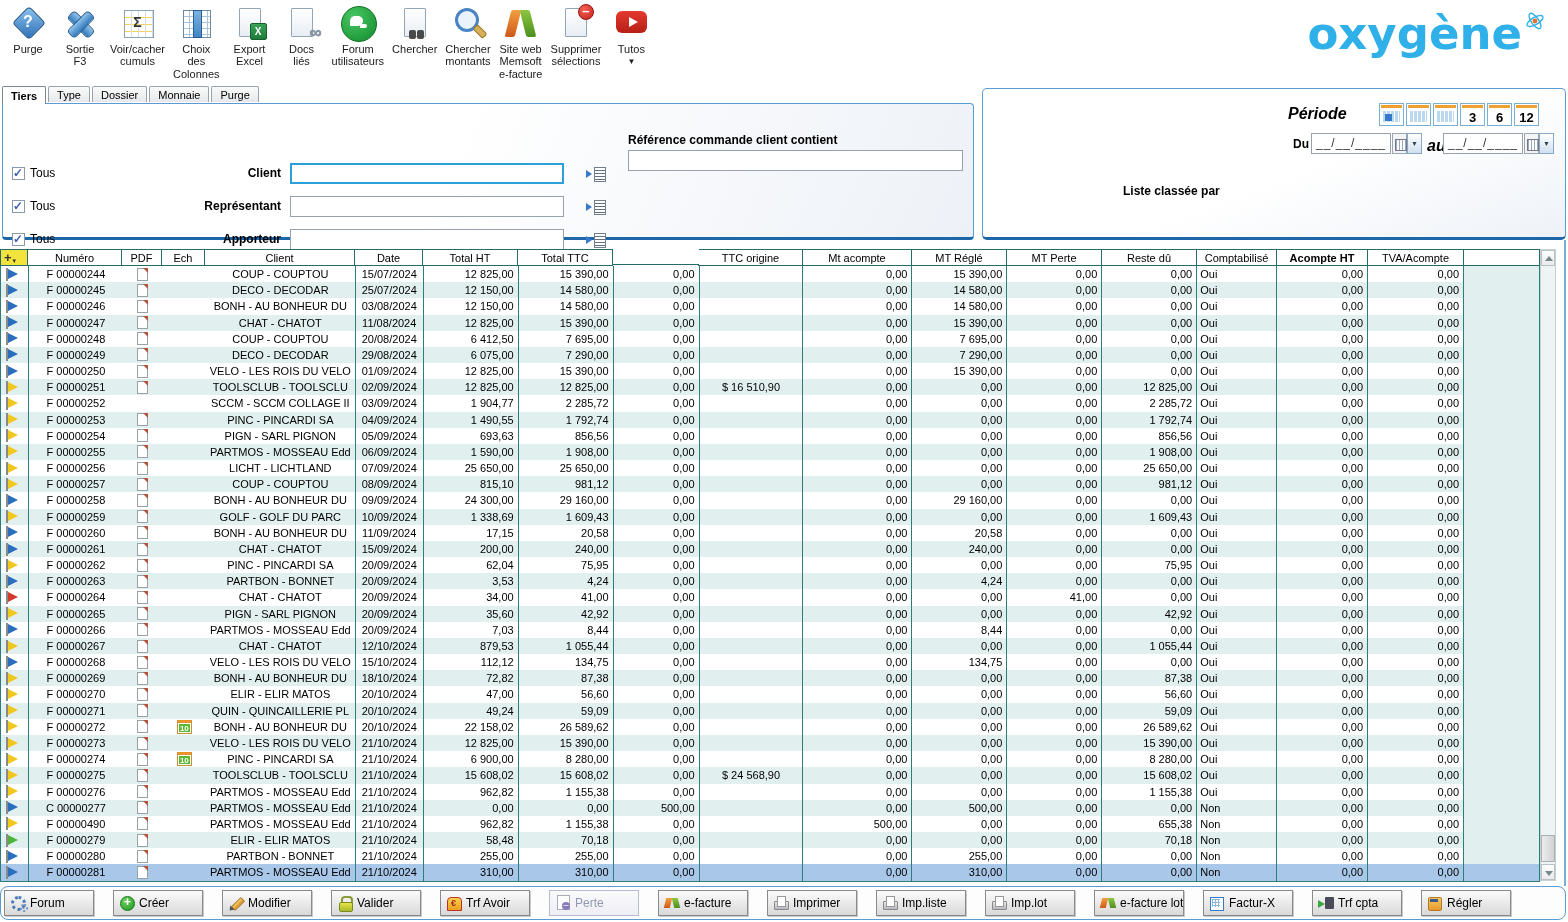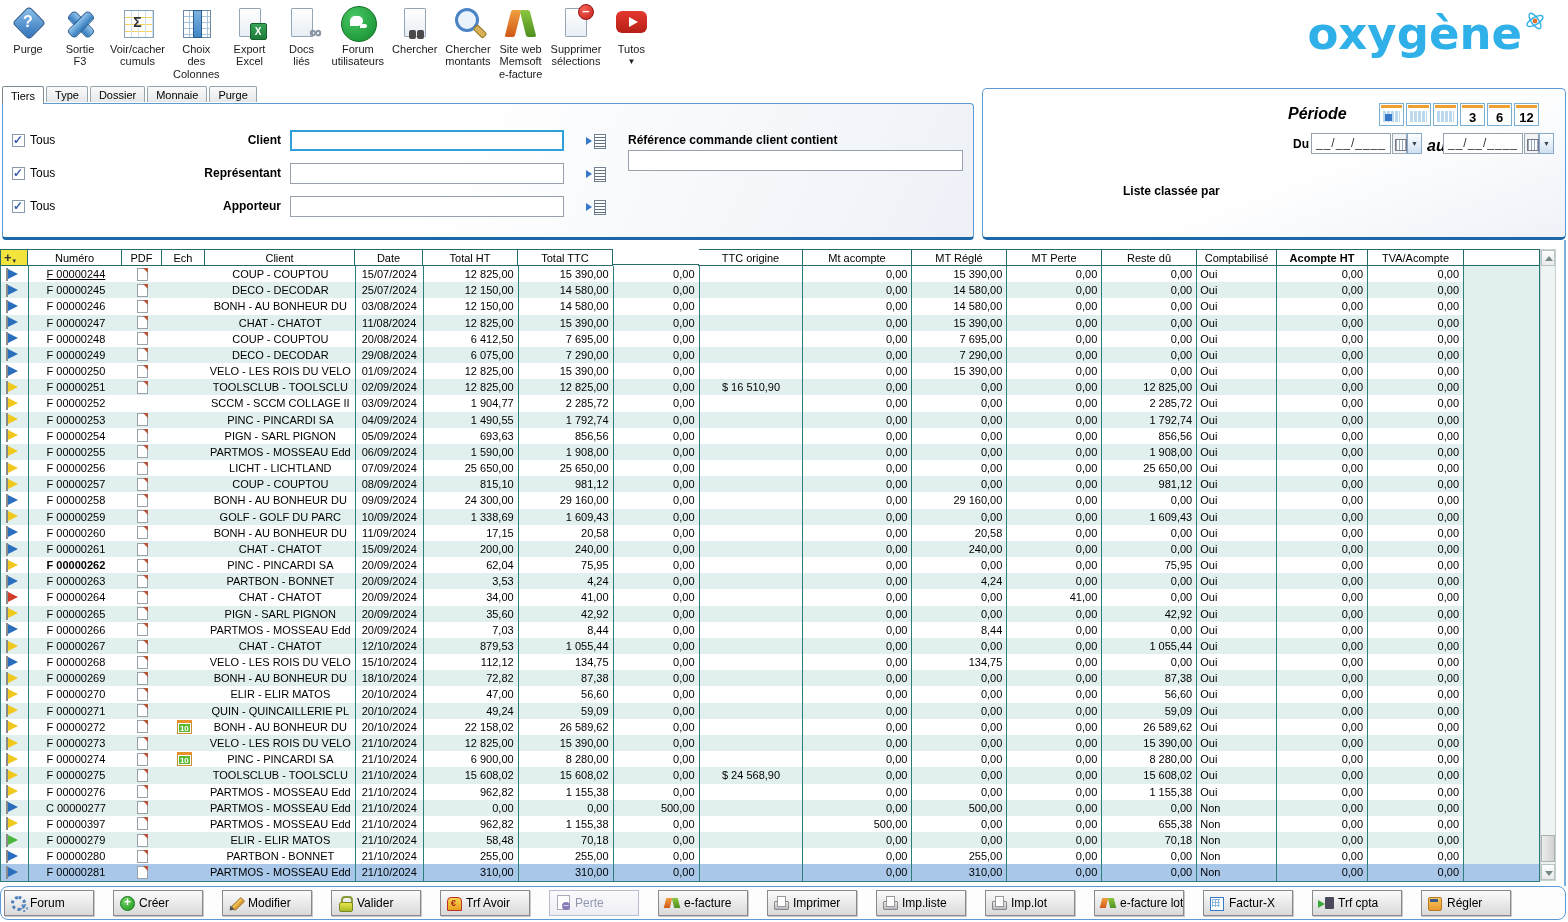--- a/index.html
+++ b/index.html
@@ -35,25 +35,25 @@
   .i-tutos::before { content:""; position:absolute; left:7px; top:8px; width:31px; height:22px; background:linear-gradient(#e4392f,#b61f17); border-radius:6px; }
   .i-tutos::after { content:""; position:absolute; left:20px; top:14px; border-left:9px solid #fff; border-top:5px solid transparent; border-bottom:5px solid transparent; }
 
   .logo { position:absolute; right:22px; top:8px; display:flex; align-items:flex-start; cursor:default; }
   .logo-text { font-family:"DejaVu Sans", sans-serif; font-weight:bold; font-size:45px; line-height:52px; color:#2fb0e8; letter-spacing:0px; }
   .logo-atom { margin-left:2px; margin-top:2px; }
 
   
   .tabbar { position:absolute; left:2px; top:86px; height:17px; display:flex; gap:2px; z-index:3; }
   .tab { height:16px; padding:0 8px; font-size:11px; display:flex; align-items:center; background:linear-gradient(#fafafa,#e6e8ea); border:1px solid #98a4ac; border-bottom:none; border-radius:2px 2px 0 0; cursor:pointer; }
-  .tab.active { background:#fff; height:18px; border-color:#7d8a92; z-index:4; }
+  .tab.active { background:#fff; height:18px; border-color:#7d8a92; z-index:4;font-weight:bold; }
 
   
   .filter-left { position:absolute; left:2px; top:103px; width:972px; height:137px; border:1px solid #5b9bd5; border-bottom:3px solid #1d66a8; border-radius:0 4px 4px 4px; background:linear-gradient(115deg,#ffffff 45%,#edf1f7); }
-  .frow { position:absolute; left:0; width:100%; height:22px; }
+  .frow { position:absolute; left:0; width:100%; height:22px;margin-top:33px; }
   .cb { position:absolute; left:9px; top:4px; width:13px; height:13px; background:#fff; border:1px solid #8a9aad; }
   .cb::before { content:"✓"; position:absolute; left:0px; top:-2px; font-size:12px; font-weight:bold; color:#3a5fb0; }
   .tous { position:absolute; left:27px; top:3px; font-size:12px; }
   .flabel { position:absolute; left:80px; top:3px; width:198px; text-align:right; font-size:12px; font-weight:bold; }
   .finput { position:absolute; left:287px; top:0; width:274px; height:21px; border:1px solid #98a2ae; background:#fff; font-size:12px; padding:0 3px; font-family:"Liberation Sans",sans-serif; }
   .finput.focused { border:2px solid #2da0da; }
   .fromlist { position:absolute; left:583px; top:3px; width:19px; height:16px; cursor:pointer; }
   .fromlist::before { content:""; position:absolute; left:0; top:4px; border-top:4px solid transparent; border-bottom:4px solid transparent; border-left:6px solid #3878c8; }
   .fromlist::after { content:""; position:absolute; left:8px; top:1px; width:10px; height:13px; border:1px solid #70808e; background:repeating-linear-gradient(to bottom,#fff 0 2px,#607080 2px 3px); }
   .ref-label { position:absolute; left:625px; top:29px; font-size:12px; font-weight:bold; }
@@ -303,21 +303,21 @@
       <div class="th" style="width: 80px;">Comptabilisé</div>
       <div class="th" style="width: 91px; font-weight: bold;">Acompte HT</div>
       <div class="th" style="width: 96px;">TVA/Acompte</div>
       <div class="th" style="width: 76px;"></div>
     </div>
   <div class="tbody" id="tbody">
       <div class="tr">
         <div class="td a-center bR flagcell" style="width: 28px;">
           <span class="flagic f-b"></span>
         </div>
-        <div class="td a-center" style="width: 94px; text-decoration: underline;">F 00000244</div>
+        <div class="td a-center" style="width: 94px;">F 00000244</div>
         <div class="td a-center ic" style="width: 40px;">
           <span class="pdfic"></span>
         </div>
         <div class="td a-center ic" style="width: 43px;"></div>
         <div class="td a-center bR" style="width: 150px;">COUP - COUPTOU</div>
         <div class="td a-center bR" style="width: 68px;">15/07/2024</div>
         <div class="td a-right bR" style="width: 95px;">12 825,00</div>
         <div class="td a-right bR" style="width: 95px;">15 390,00</div>
         <div class="td a-right bR" style="width: 86px;">0,00</div>
         <div class="td a-center bR" style="width: 104px;"></div>
@@ -733,21 +733,21 @@
         <div class="td a-right bR" style="width: 95px;">0,00</div>
         <div class="td a-left bR" style="width: 80px;">Oui</div>
         <div class="td a-right bR" style="width: 91px;">0,00</div>
         <div class="td a-right bR" style="width: 96px;">0,00</div>
         <div class="td a-left bR fillerbg" style="width: 76px;"></div>
       </div>
       <div class="tr">
         <div class="td a-center bR flagcell" style="width: 28px;">
           <span class="flagic f-y"></span>
         </div>
-        <div class="td a-center" style="width: 94px; font-weight: bold;">F 00000262</div>
+        <div class="td a-center" style="width: 94px;">F 00000262</div>
         <div class="td a-center ic" style="width: 40px;">
           <span class="pdfic"></span>
         </div>
         <div class="td a-center ic" style="width: 43px;"></div>
         <div class="td a-center bR" style="width: 150px;">PINC - PINCARDI SA</div>
         <div class="td a-center bR" style="width: 68px;">20/09/2024</div>
         <div class="td a-right bR" style="width: 95px;">62,04</div>
         <div class="td a-right bR" style="width: 95px;">75,95</div>
         <div class="td a-right bR" style="width: 86px;">0,00</div>
         <div class="td a-center bR" style="width: 104px;"></div>
@@ -1121,21 +1121,21 @@
         <div class="td a-right bR" style="width: 95px;">0,00</div>
         <div class="td a-left bR" style="width: 80px;">Non</div>
         <div class="td a-right bR" style="width: 91px;">0,00</div>
         <div class="td a-right bR" style="width: 96px;">0,00</div>
         <div class="td a-left bR fillerbg" style="width: 76px;"></div>
       </div>
       <div class="tr">
         <div class="td a-center bR flagcell" style="width: 28px;">
           <span class="flagic f-y"></span>
         </div>
-        <div class="td a-center" style="width: 94px;">F 00000397</div>
+        <div class="td a-center" style="width: 94px;">F 00000490</div>
         <div class="td a-center ic" style="width: 40px;">
           <span class="pdfic"></span>
         </div>
         <div class="td a-center ic" style="width: 43px;"></div>
         <div class="td a-center bR" style="width: 150px;">PARTMOS - MOSSEAU Edd</div>
         <div class="td a-center bR" style="width: 68px;">21/10/2024</div>
         <div class="td a-right bR" style="width: 95px;">962,82</div>
         <div class="td a-right bR" style="width: 95px;">1 155,38</div>
         <div class="td a-right bR" style="width: 86px;">0,00</div>
         <div class="td a-center bR" style="width: 104px;"></div>

